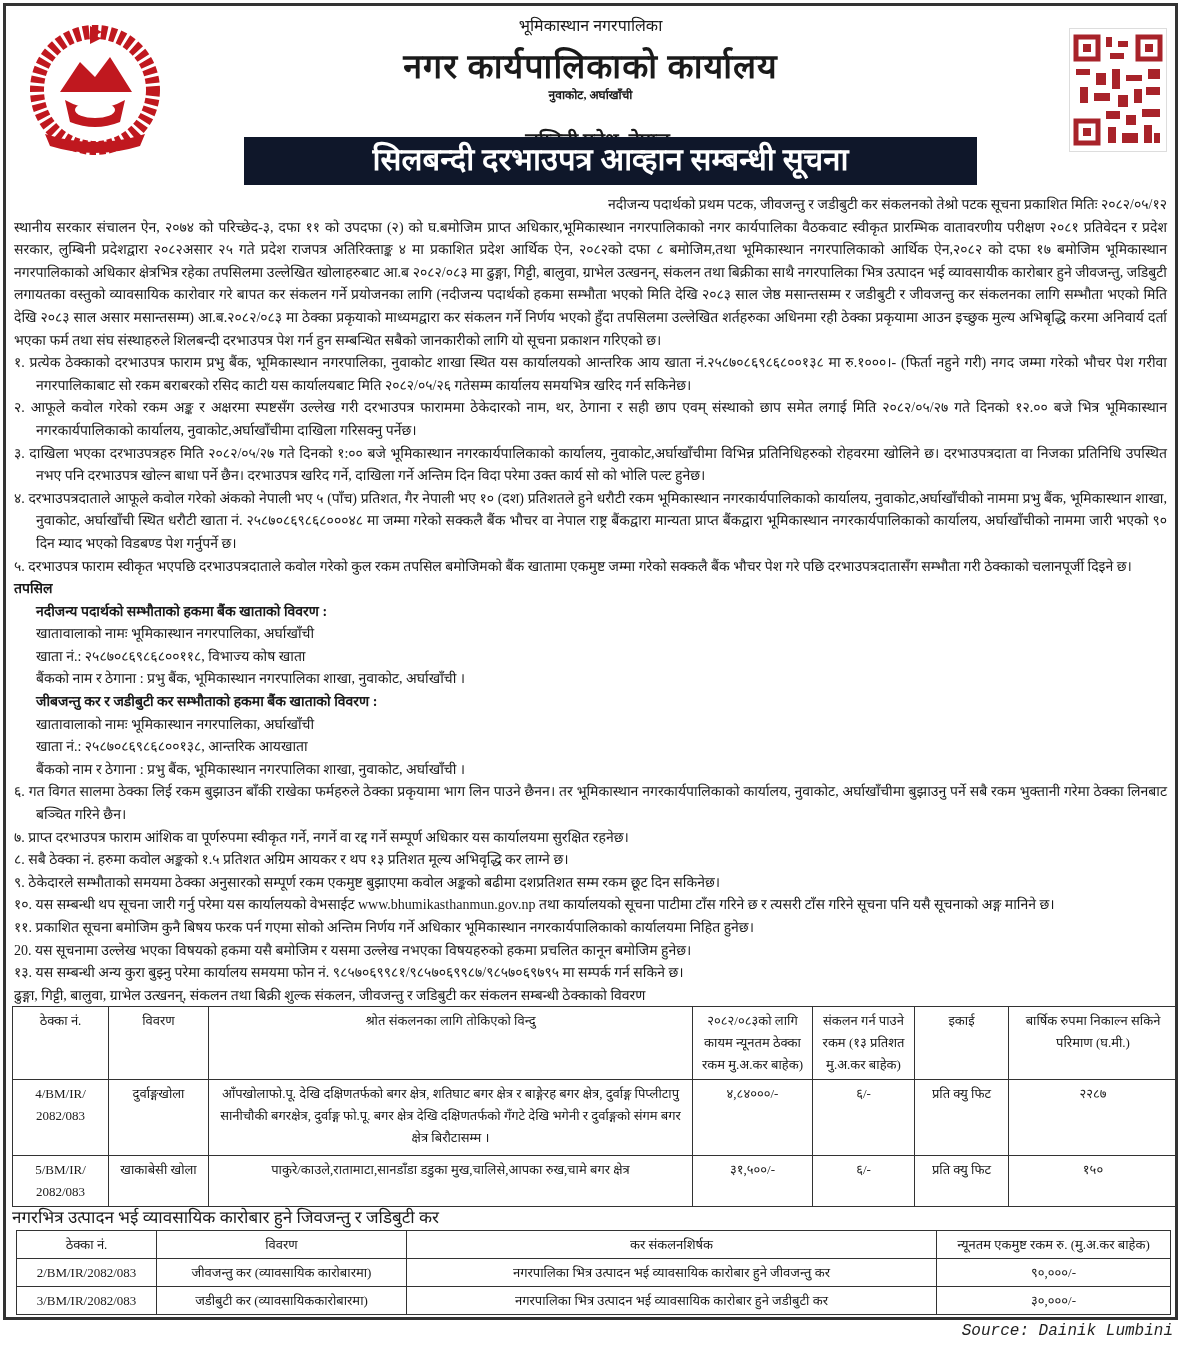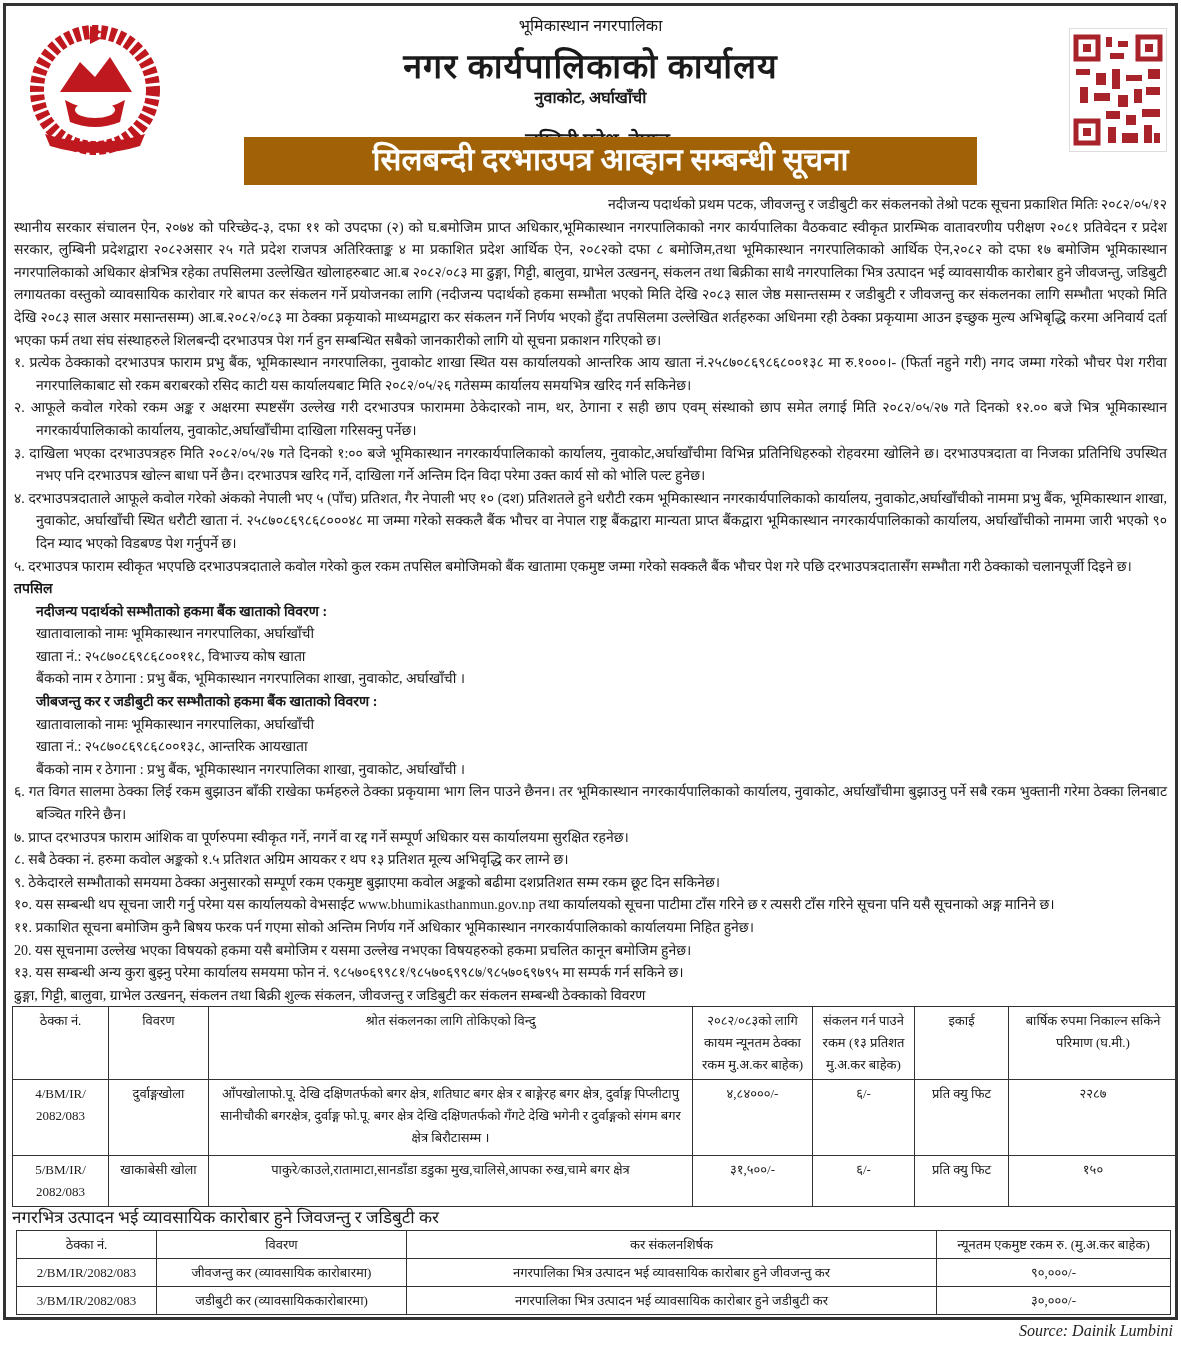--- a/index.html
+++ b/index.html
@@ -4,38 +4,38 @@
 <style>
   * { box-sizing: border-box; margin: 0; padding: 0; }
   html, body { width: 1181px; height: 1348px; background: #ffffff; overflow: hidden; }
   body { font-family: "DejaVu Serif", "Liberation Serif", serif; color: #1a1a1a; position: relative; }
   .frame { position: absolute; left: 3px; top: 3px; width: 1175px; height: 1317px; border: 3px solid #333; background: #fff; font-family: Liberation Serif, serif; }
   .emblem { position: absolute; left: 14px; top: 16px; width: 150px; height: 140px; }
   .qr { position: absolute; right: 8px; top: 22px; width: 98px; height: 124px; border: 1px solid #ddd; background:#fff; }
   .hdr { position: absolute; left: 0; right: 0; text-align: center; }
   .hdr1 { top: 8px; font-size: 16px; }
   .hdr2 { top: 36px; font-size: 34px; font-weight: bold; letter-spacing: 1px; }
-  .hdr3 { top: 80px; font-size: 16px; font-weight: bold;}
+  .hdr3 { top: 80px; font-size: 12px; font-weight: bold;}
   .hdr4 { top: 120px; font-size: 20px; font-weight: bold; padding-left: 14px;}
-  .banner { position: absolute; left: 238px; top: 131px; width: 733px; height: 48px; background: #a16207; color: #fff; font-size: 31px; font-weight: bold; text-align: center; line-height: 46px; }
+  .banner { position: absolute; left: 238px; top: 131px; width: 733px; height: 48px; background: #0f172a; color: #fff; font-size: 31px; font-weight: bold; text-align: center; line-height: 46px; }
   .body { position: absolute; left: 8px; right: 8px; top: 188px; font-size: 14px; line-height: 22.6px; text-align: justify; }
   .pubdate { text-align: right; }
   .item { padding-left: 22px; text-indent: -22px; }
   .bold { font-weight: bold; }
   .ind { padding-left: 22px; }
   table { border-collapse: collapse; width: 100%; font-size: 13px; }
   td, th { border: 1.5px solid #333; text-align: center; vertical-align: top; padding: 3px 4px; font-weight: normal; line-height: 22px; }
   .t1 { position: absolute; left: 6px; width: 1166px; top: 1000px; }
   .t1 th { height: 72px; }
   .t1 td { height: 44px; }
   .t1 tr.r1 td { height: 76px; }
   .caption { position: absolute; left: 6px; top: 1199px; font-size: 17px; }
   .t2 { position: absolute; left: 10px; width: 1155px; top: 1224px; }
   .t2 td, .t2 th { padding: 1px 4px; line-height: 24px; height: 28px; vertical-align: middle;}
-  .source { position: absolute; right: 8px; top: 1322px; font-family: Liberation Serif, serif; font-style: italic; font-size: 16px; color: #222; }
+  .source { position: absolute; right: 8px; top: 1322px; font-family: Liberation Mono, monospace; font-style: italic; font-size: 16px; color: #222; }
 </style>
 </head>
 <body>
 
 <div class="frame">
 
   <div class="emblem">
     <svg width="150" height="140" viewBox="0 0 150 140">
       <circle cx="75" cy="68" r="58" fill="none" stroke="#c0181f" stroke-width="14" stroke-dasharray="6 3"></circle>
       <path d="M40 70 L60 40 L75 55 L90 35 L112 70 Z" fill="#c0181f"></path>

